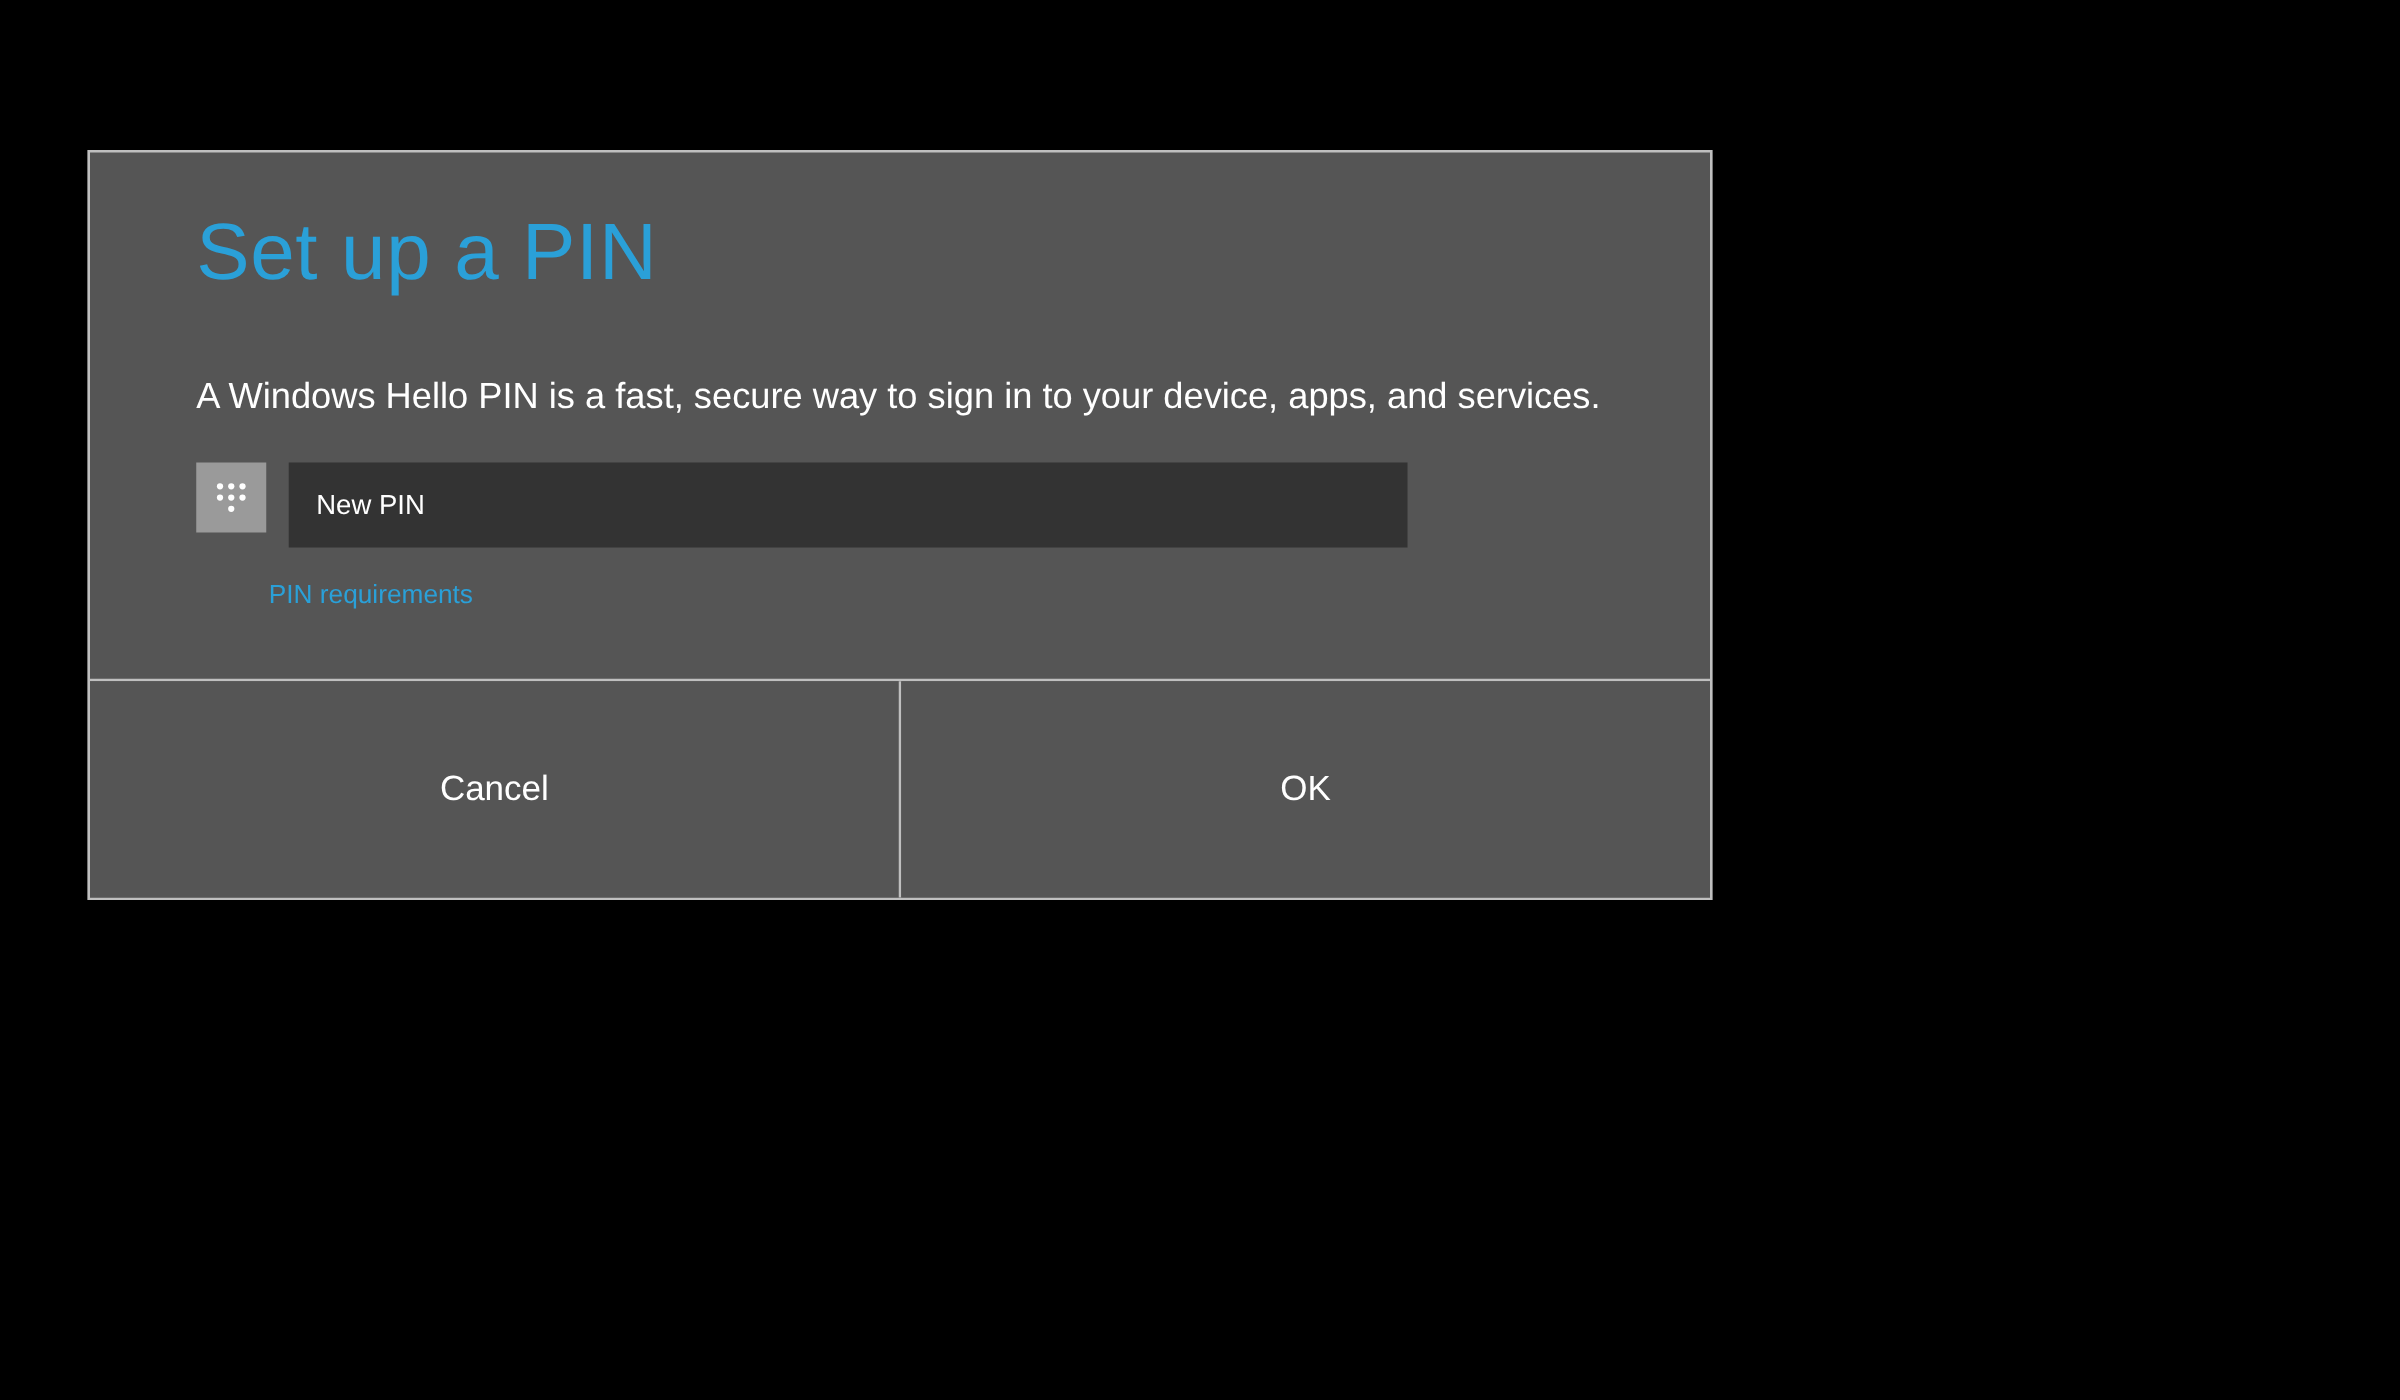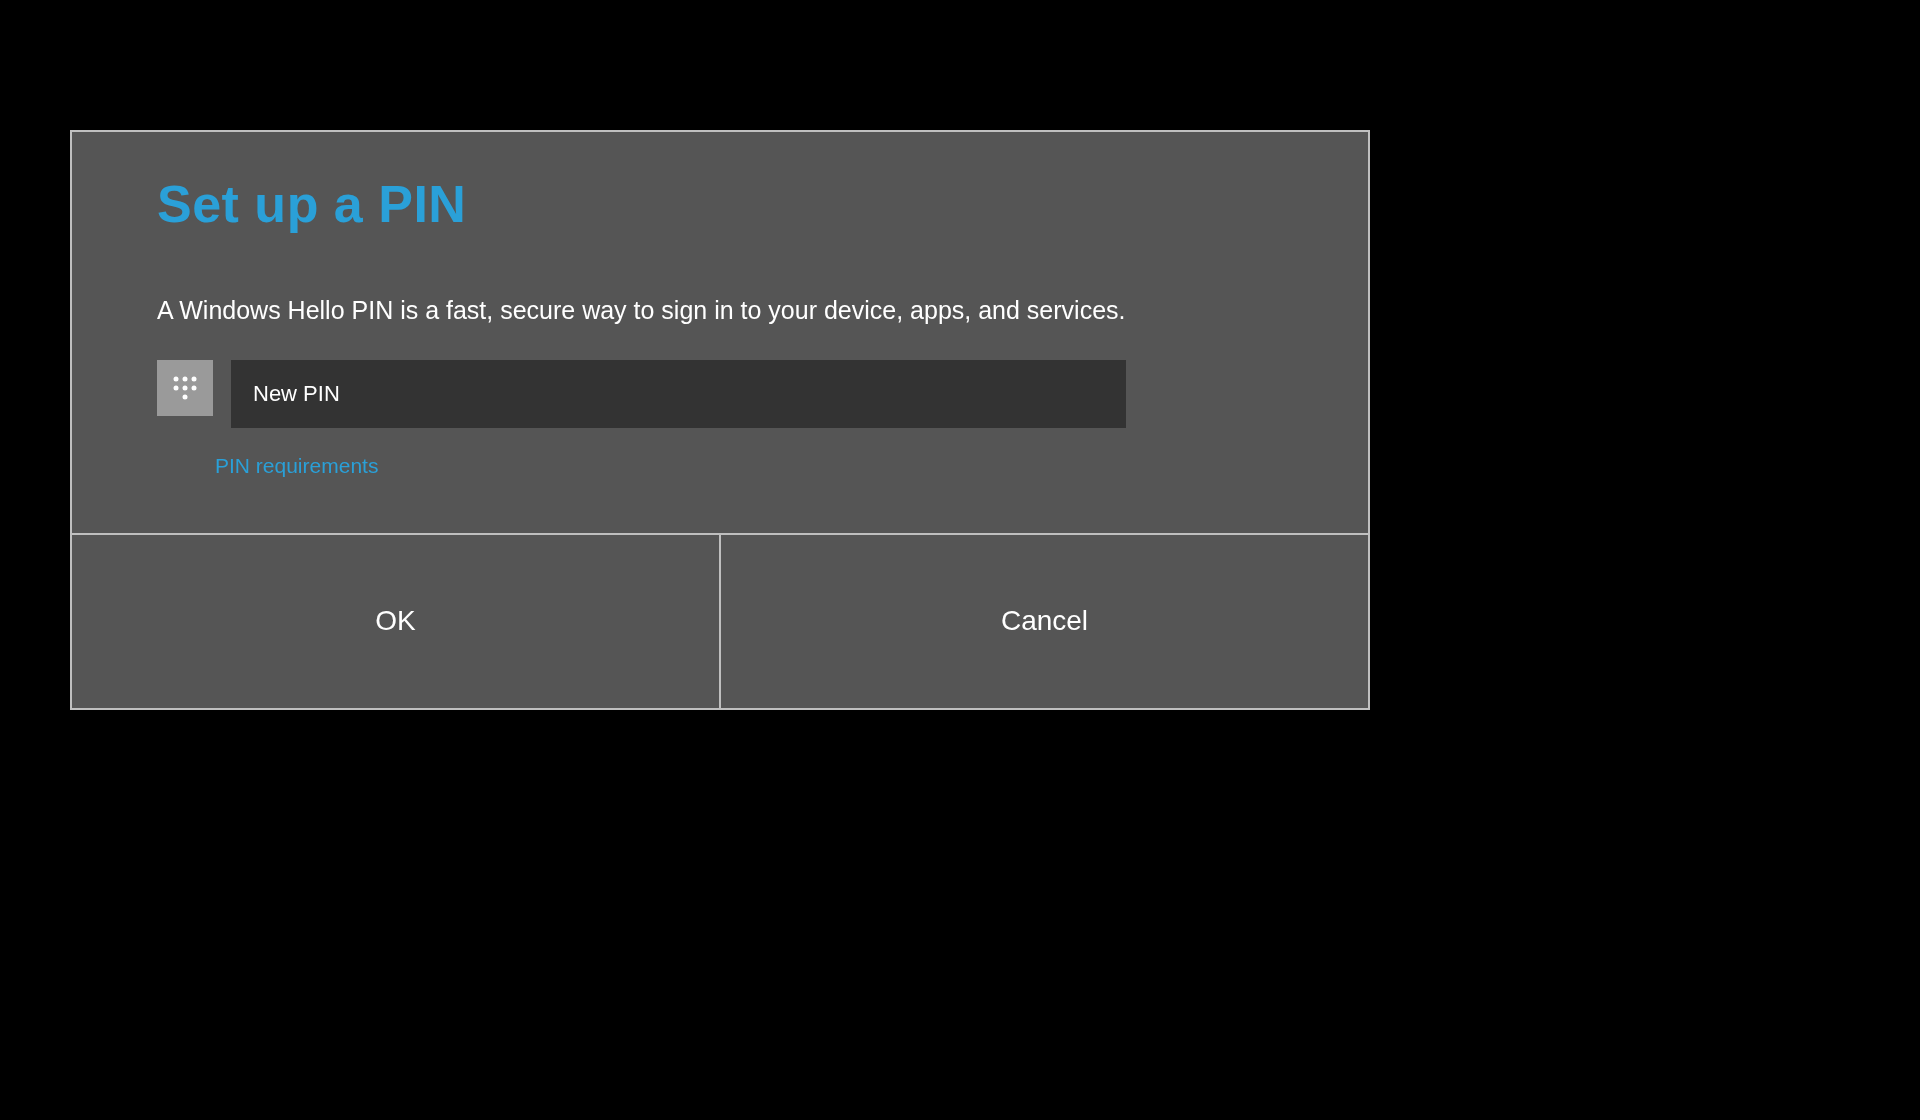--- a/index.html
+++ b/index.html
@@ -21,28 +21,28 @@
       background: #555555;
       border: 2px solid #bfbfbf;
       display: flex;
       flex-direction: column;
     }
     .dialog-content {
       padding: 42px 85px 55px 85px;
     }
     .title {
       color: #2aa0d8;
-      font-size: 52px;
-      font-weight: 700;
+      font-size: 64px;
+      font-weight: 400;
       letter-spacing: 0.5px;
       margin-bottom: 60px;
     }
     .description {
       color: #ffffff;
-      font-size: 25px;
+      font-size: 29px;
       font-weight: 400;
       margin-bottom: 32px;
       line-height: 1.35;
     }
     .form-area {
       display: flex;
       gap: 18px;
       margin-bottom: 26px;
     }
     .keypad-icon {
@@ -131,16 +131,16 @@
       </div>
       <div class="inputs-column">
         <input type="password" class="pin-input" placeholder="New PIN" style="">
       </div>
     </div>
 
     <a class="requirements-link">PIN requirements</a>
   </div>
 
   <div class="button-row">
+    <button class="dialog-button">Cancel</button>
     <button class="dialog-button">OK</button>
-    <button class="dialog-button">Cancel</button>
   </div>
 </div>
 
 </body></html>

